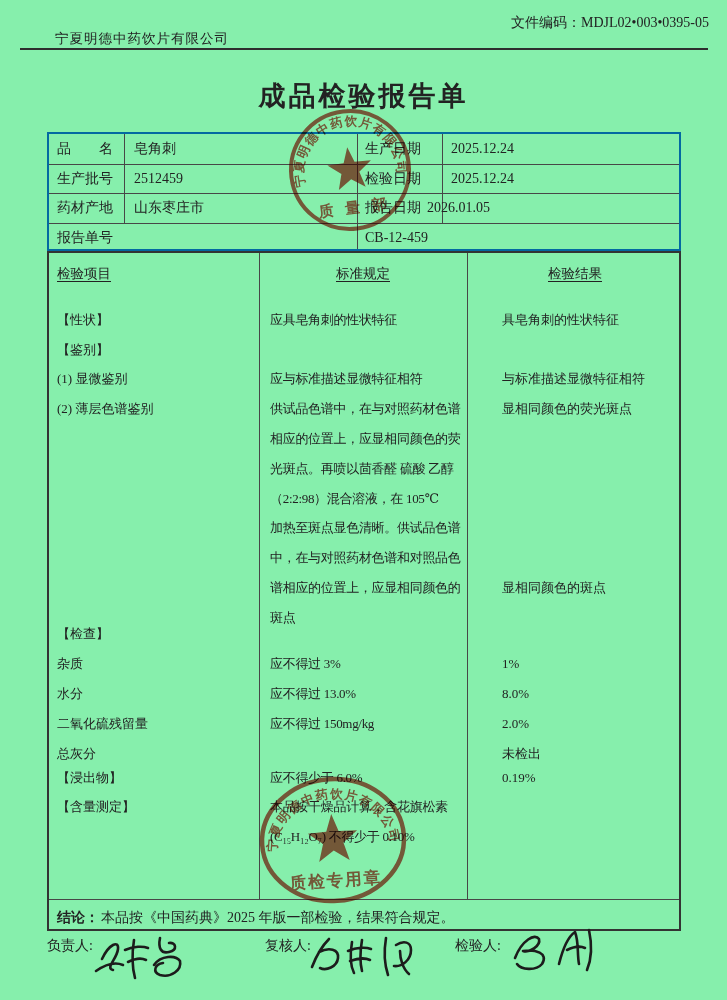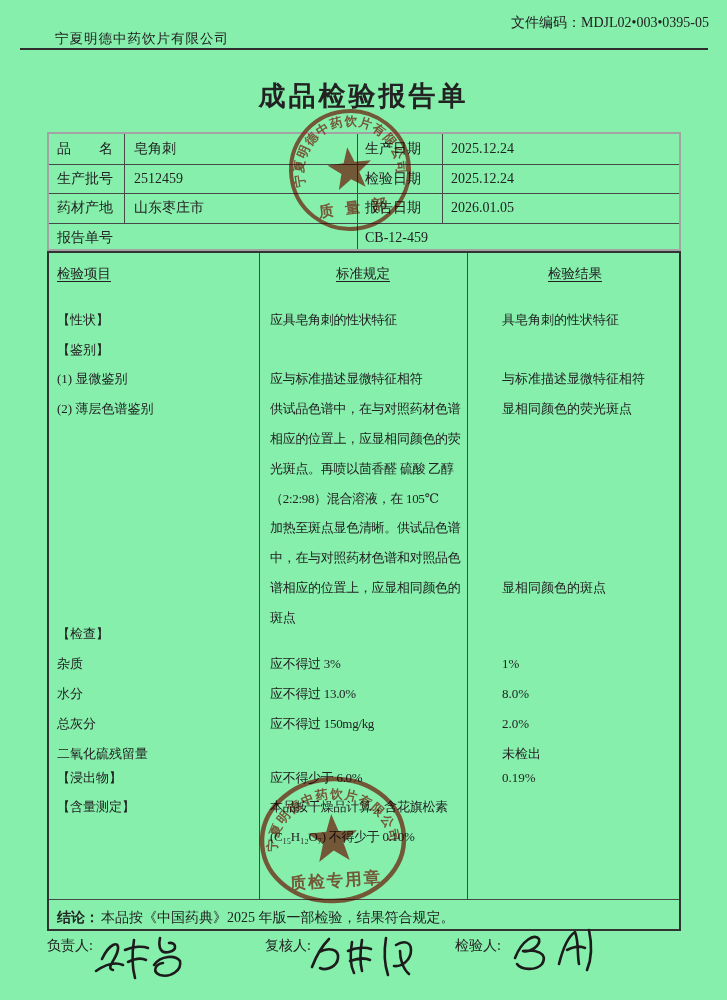--- a/index.html
+++ b/index.html
@@ -10,21 +10,21 @@
   .hdr-code{position:absolute;right:18px;top:14px;font-size:14px;}
   .hdr-rule{position:absolute;left:20px;top:48px;width:688px;height:0;border-top:2px solid #2e2e2e;}
   .doc-title{position:absolute;left:0;top:78px;width:727px;text-align:center;
              font-size:27px;font-weight:bold;letter-spacing:3px;}
   
   .vline,.hline{position:absolute;background:#474747;}
   .vline{width:1px;}
   .hline{height:1px;}
   
   .info-table{position:absolute;left:47px;top:132px;width:634px;height:119px;
-              border:2px solid #a3a3a3;box-sizing:border-box;font-size:14px;}
+              border:2px solid #0369a1;box-sizing:border-box;font-size:14px;}
   .cell{position:absolute;white-space:nowrap;display:flex;align-items:center;height:29.7px;}
   
   .main-table{position:absolute;left:47px;top:251px;width:634px;height:680px;
               border:2px solid #333;box-sizing:border-box;font-size:13px;}
   .col-hdr{position:absolute;top:8px;height:26px;display:flex;align-items:center;font-size:13.5px;}
   .col-hdr span{text-decoration:underline;text-underline-offset:3px;}
   .hdr1{left:8px;}
   .hdr2{left:210px;width:208px;justify-content:center;}
   .hdr3{left:418px;width:216px;justify-content:center;}
   .zone{position:absolute;white-space:nowrap;}
@@ -76,21 +76,21 @@
     <div class="cell" style="left:402px;top:0;">2025.12.24</div>
 
     <div class="cell" style="left:8px;top:29.7px;">生产批号</div>
     <div class="cell" style="left:85px;top:29.7px;">2512459</div>
     <div class="cell" style="left:316px;top:29.7px;">检验日期</div>
     <div class="cell" style="left:402px;top:29.7px;">2025.12.24</div>
 
     <div class="cell" style="left:8px;top:59.4px;">药材产地</div>
     <div class="cell" style="left:85px;top:59.4px;">山东枣庄市</div>
     <div class="cell" style="left:316px;top:59.4px;">报告日期</div>
-    <div class="cell" style="left:402px;top:59.4px;">2026.01.05</div>
+    <div class="cell" style="left:378px;top:59.4px;">2026.01.05</div>
 
     <div class="cell" style="left:8px;top:89.1px;">报告单号</div>
     <div class="cell" style="left:316px;top:89.1px;">CB-12-459</div>
   </div>
 
   <div class="main-table">
     <div class="vline" style="left:210px;top:0;height:646px;"></div>
     <div class="vline" style="left:418px;top:0;height:646px;"></div>
     <div class="hline" style="left:0;top:646px;width:630px;"></div>
 
@@ -145,22 +145,22 @@
         <div class="ln"></div>
         <div class="ln">显相同颜色的斑点</div>
         <div class="ln"></div>
       </div>
 
     <div class="zone zB colA">
 
     <div class="ln">【检查】</div>
         <div class="ln">杂质</div>
         <div class="ln">水分</div>
+        <div class="ln">二氧化硫残留量</div>
         <div class="ln">总灰分</div>
-        <div class="ln">二氧化硫残留量</div>
       </div>
     <div class="zone zB colB">
 
     <div class="ln"></div>
         <div class="ln">应不得过 3%</div>
         <div class="ln">应不得过 13.0%</div>
         <div class="ln">应不得过 150mg/kg</div>
       </div>
     <div class="zone zB colC">
 

